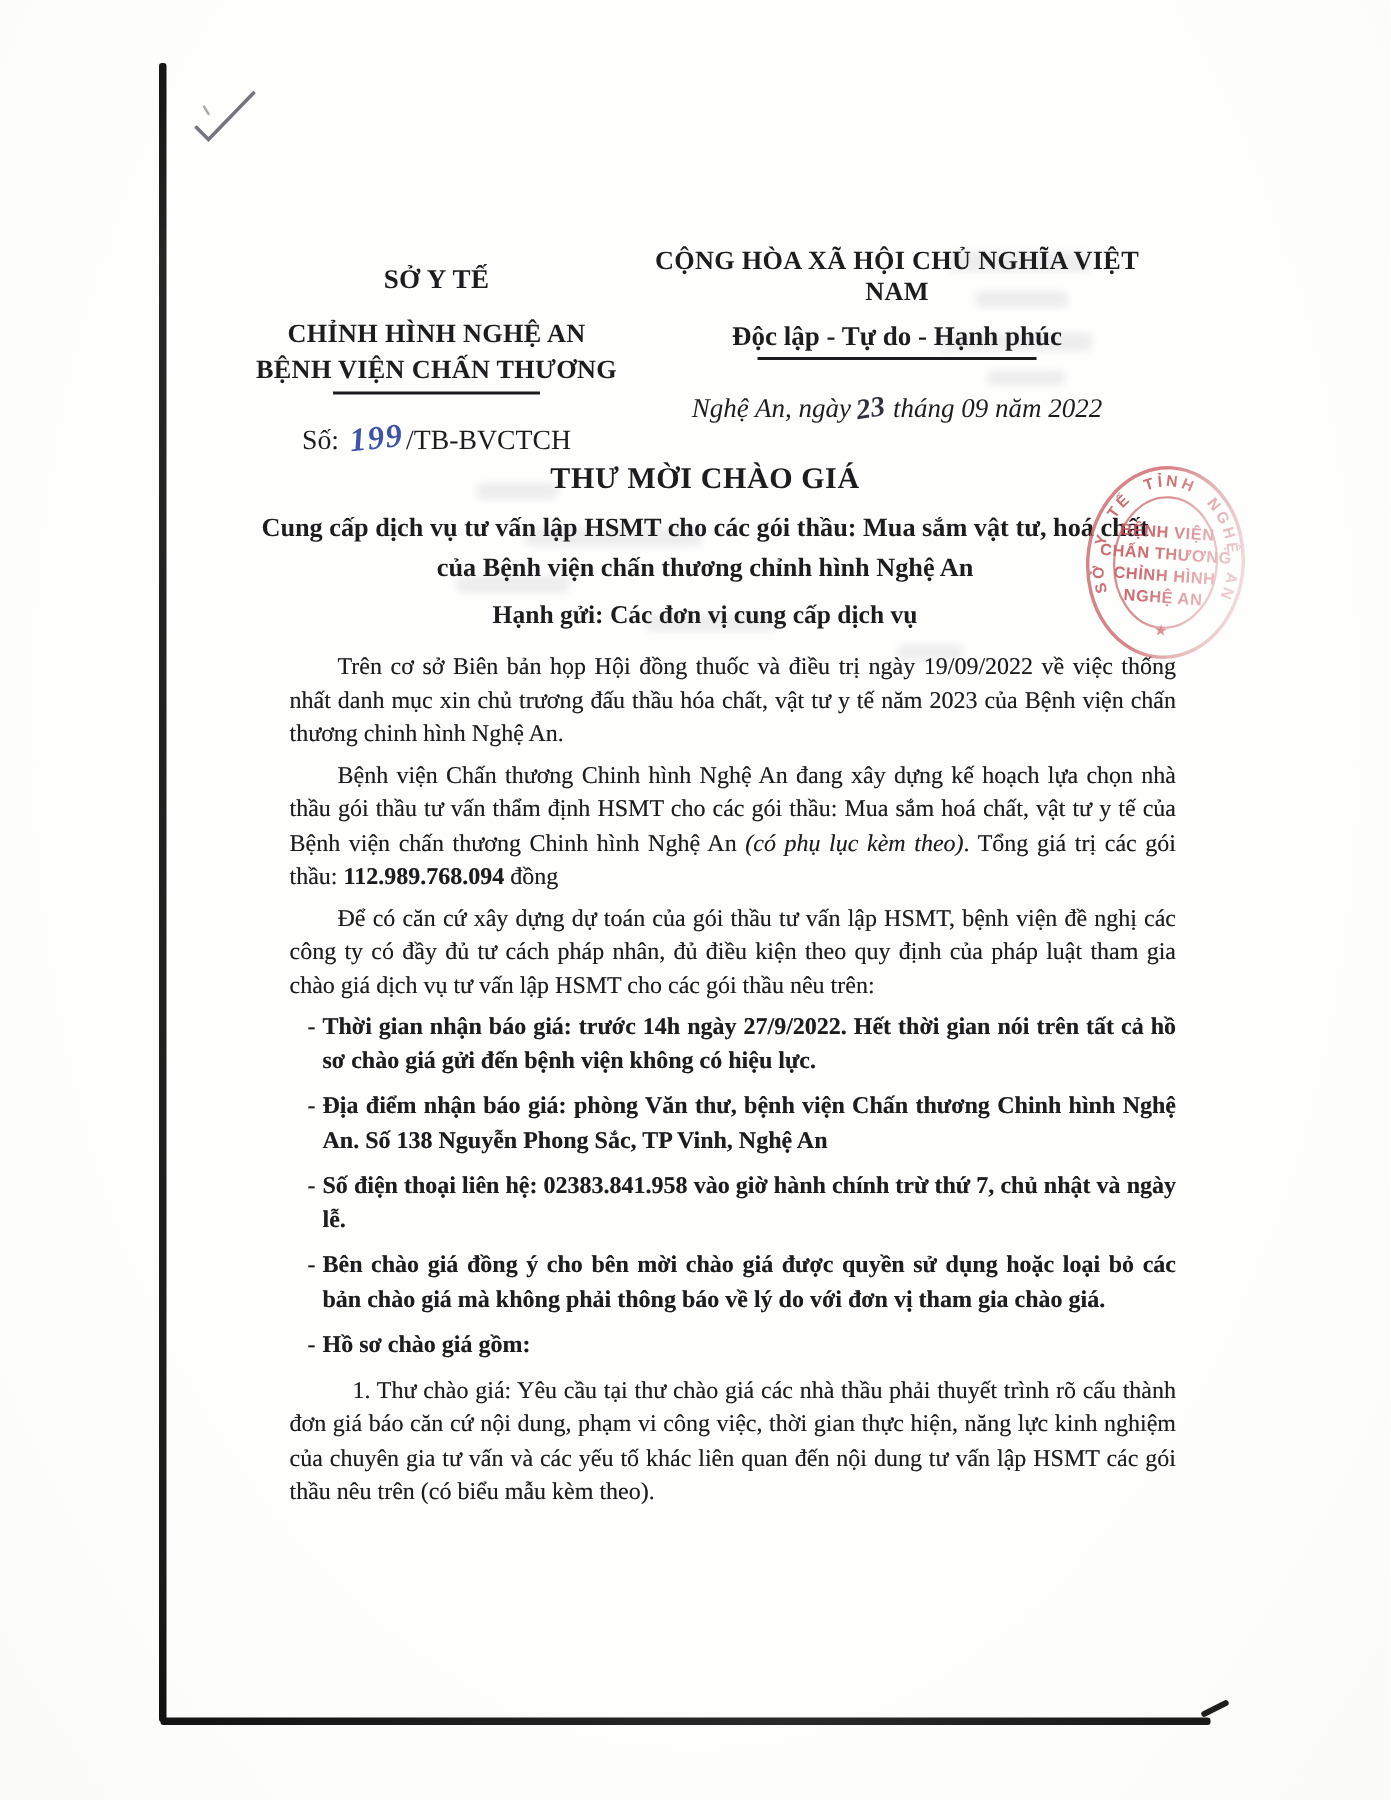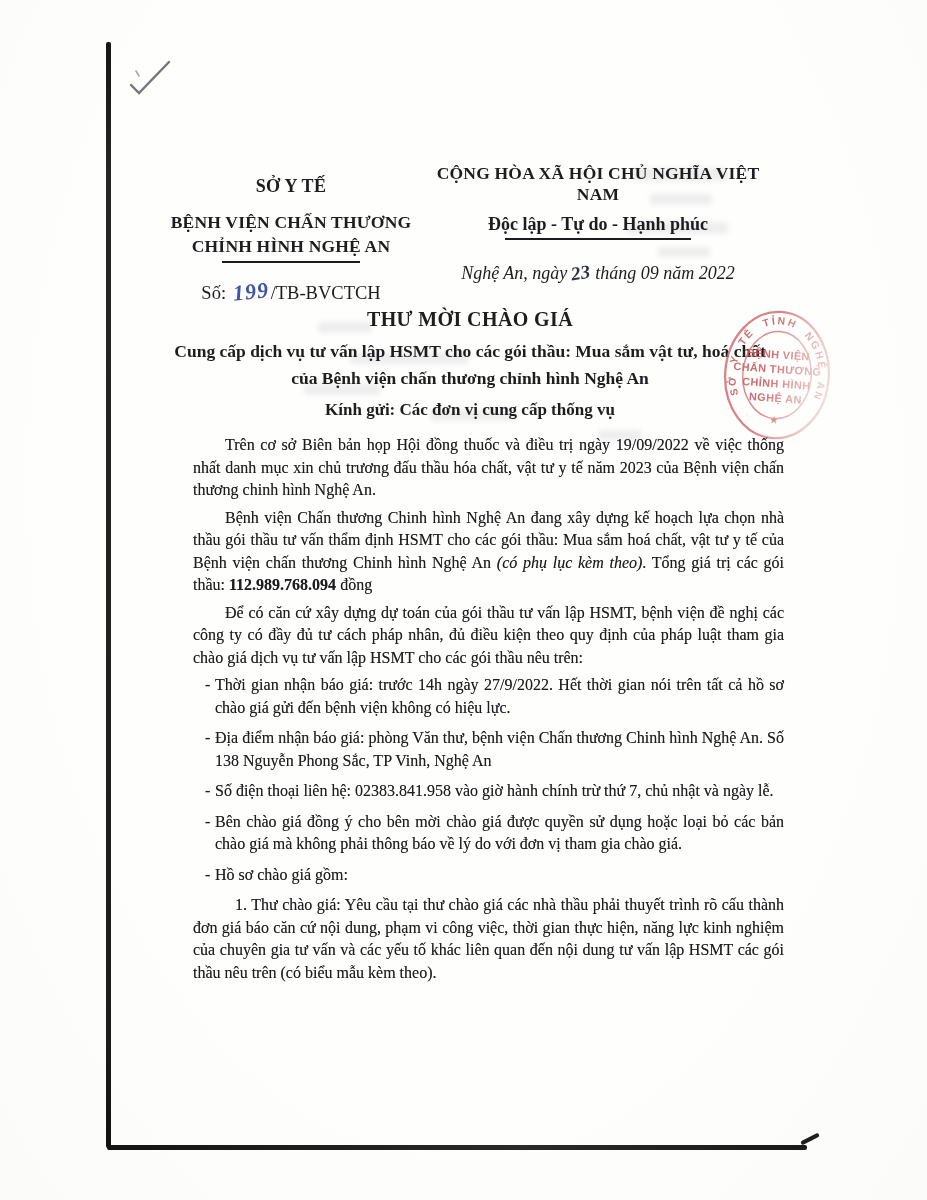--- a/index.html
+++ b/index.html
@@ -53,21 +53,21 @@
   
   .body-col { position:absolute; left:193px; top:434px; width:591px;
               font-size:16px; line-height:22.5px; text-align:justify;
               text-shadow:0 0 .4px rgba(20,20,25,.5); }
   .para   { text-indent:32px; margin-bottom:5px; }
   .it     { font-style:italic; }
   .bd     { font-weight:bold; }
   .bullets{ margin-top:3px; }
   .bullet { display:flex; margin-bottom:8px; }
   .dash   { flex:none; width:22px; padding-left:12px; }
-  .btext  { flex:1; text-align:justify; }
+  .btext  { flex:1; text-align:justify;font-weight:bold; }
   .num1   { text-indent:42px; margin:2px 0 6px 0; }
   .num2   { padding-left:37px; text-indent:-15px; margin-bottom:6px; text-align:left; }
 
   
   .stamp { position:absolute; left:720px; top:306px; width:114px; height:138px;
            transform:rotate(4deg); opacity:.93;
            -webkit-mask-image:linear-gradient(100deg, rgba(0,0,0,.95) 42%, rgba(0,0,0,.55) 65%, rgba(0,0,0,.28) 88%, rgba(0,0,0,.2) 100%);
            mask-image:linear-gradient(100deg, rgba(0,0,0,.95) 42%, rgba(0,0,0,.55) 65%, rgba(0,0,0,.28) 88%, rgba(0,0,0,.2) 100%); }
   .stamp svg { width:100%; height:100%; }
   .stamp .ring-txt  { font-family:"Liberation Sans", sans-serif; font-size:10px; font-weight:bold;
@@ -98,22 +98,22 @@
   <div class="ghost" style="left:658px; top:247px; width:52px; height:10px;"></div>
   <div class="ghost" style="left:318px; top:322px; width:54px; height:11px;"></div>
   <div class="ghost" style="left:350px; top:352px; width:118px; height:12px;"></div>
   <div class="ghost" style="left:304px; top:384px; width:76px; height:11px;"></div>
   <div class="ghost" style="left:430px; top:410px; width:88px; height:11px;"></div>
   <div class="ghost" style="left:598px; top:430px; width:44px; height:10px;"></div>
 
   <div class="hdr-left">
     <div class="hdr-dept">SỞ Y TẾ</div>
     <div class="hdr-org">
+      <div>CHỈNH HÌNH NGHỆ AN</div>
       <div>BỆNH VIỆN CHẤN THƯƠNG</div>
-      <div>CHỈNH HÌNH NGHỆ AN</div>
     </div>
     <div class="rule rule-left"></div>
     <div class="doc-no">
       <span>Số:</span>
       <span class="hand-blue">199</span><span>/TB-BVCTCH</span>
     </div>
   </div>
 
   <div class="hdr-right">
     <div class="hdr-nat1">CỘNG HÒA XÃ HỘI CHỦ NGHĨA VIỆT NAM</div>
@@ -122,21 +122,21 @@
     <div class="date-line">
       <span>Nghệ An, ngày</span>
       <span class="hand-day">23</span>
       <span>tháng 09 năm 2022</span>
     </div>
   </div>
 
   <div class="title-block">
     <div class="title-main">THƯ MỜI CHÀO GIÁ</div>
     <div class="title-sub">Cung cấp dịch vụ tư vấn lập HSMT cho các gói thầu: Mua sắm vật tư, hoá chất của Bệnh viện chấn thương chỉnh hình Nghệ An</div>
-    <div class="salutation">Kính gửi: Các đơn vị cung cấp thống vụ</div>
+    <div class="salutation">Hạnh gửi: Các đơn vị cung cấp dịch vụ</div>
   </div>
 
   <div class="body-col">
     <p class="para">Trên cơ sở Biên bản họp Hội đồng thuốc và điều trị ngày 19/09/2022 về việc thống nhất danh mục xin chủ trương đấu thầu hóa chất, vật tư y tế năm 2023 của Bệnh viện chấn thương chinh hình Nghệ An.</p>
 
     <p class="para"><span>Bệnh viện Chấn thương Chinh hình Nghệ An đang xây dựng kế hoạch lựa chọn nhà thầu gói thầu tư vấn thẩm định HSMT cho các gói thầu: Mua sắm hoá chất, vật tư y tế của Bệnh viện chấn thương Chinh hình Nghệ An </span><span class="it">(có phụ lục kèm theo)</span><span>. Tổng giá trị các gói thầu: </span><span class="bd">112.989.768.094</span><span> đồng</span></p>
 
     <p class="para">Để có căn cứ xây dựng dự toán của gói thầu tư vấn lập HSMT, bệnh viện đề nghị các công ty có đầy đủ tư cách pháp nhân, đủ điều kiện theo quy định của pháp luật tham gia chào giá dịch vụ tư vấn lập HSMT cho các gói thầu nêu trên:</p>
 
     <div class="bullets">

